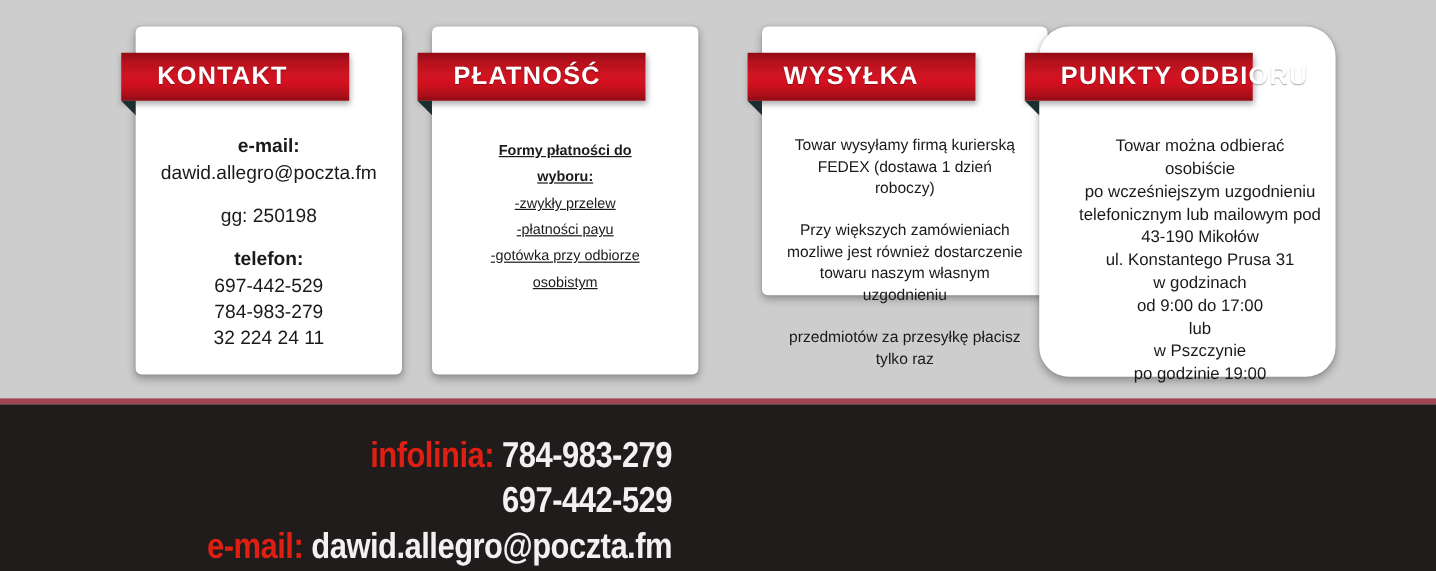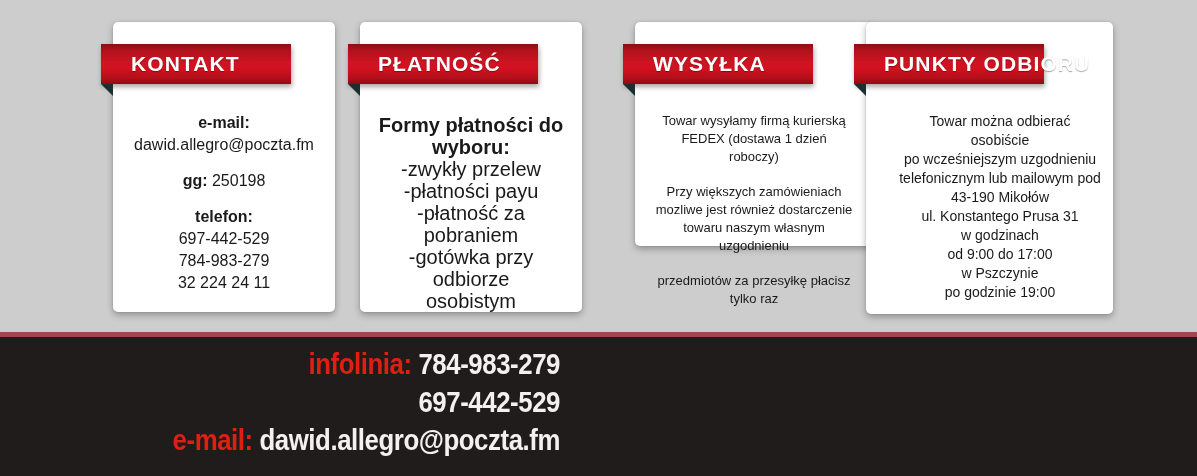--- a/index.html
+++ b/index.html
@@ -20,21 +20,21 @@
   .card{
     position:absolute;
     top:22px;
     background:#ffffff;
     border-radius:5px;
     box-shadow:0 3px 7px rgba(0,0,0,.30), 0 0 2px rgba(0,0,0,.12);
   }
   #card-0{left:113px;width:222px;height:290px;}
   #card-1{left:360px;width:222px;height:290px;}
   #card-2{left:611px;width:238px;height:224px;margin-left:24px;}
-  #card-3{left:866px;width:247px;height:292px;}
+  #card-3{left:866px;width:247px;height:292px;border-radius:25px;}
 
   
   .ribbon-wrap{
     position:absolute;
     left:-12px;
     top:22px;
   }
   .ribbon{
     position:relative;
     height:40px;
@@ -73,43 +73,43 @@
   
   .card-body{
     position:absolute;
     left:0;right:0;
     top:78px;
     padding:0 10px;
     text-align:center;
     color:#1a1a1a;
   }
   #card-0 .card-body{font-size:16px;line-height:22px;top:90px;}
-  #card-1 .card-body{font-size:20px;line-height:22px;top:92px;}
+  #card-1 .card-body{font-size:12px;line-height:22px;top:92px;text-decoration:underline;}
   #card-2 .card-body{font-size:13px;line-height:18px;top:90px;padding:0 12px;}
   #card-3 .card-body{font-size:14px;line-height:19px;top:90px;padding:0 12px;margin-left:21px;}
 
   .line{display:block;}
   .line.b{font-weight:bold;}
   .line.sp{height:14px;}
   #card-2 .line.sp{height:17px;}
 
-  .inline-b{font-weight:bold;}
+  .inline-b{font-weight:normal;}
 
   
   #divider{
     position:absolute;left:0;top:332px;width:1197px;height:5px;
     background:#a34550;
   }
   #footer{
     position:absolute;left:0;top:337px;width:1197px;height:139px;
     background:#201c1c;
   }
 
   #footer-contact{
-    position:absolute;left:0;top:8px;width:560px;
+    position:absolute;left:0;top:24px;width:560px;
     text-align:right;
     font-family:"Liberation Sans","DejaVu Sans",sans-serif;
   }
   .f-line{
     white-space:nowrap;
     font-weight:bold;
     font-size:30px;
     line-height:38px;
     letter-spacing:-0.5px;
     transform:scaleX(.86);
@@ -149,21 +149,20 @@
       <div class="ribbon">
         <span class="ribbon-label">PŁATNOŚĆ</span>
       </div>
       <div class="ribbon-fold"></div>
     </div>
     <div class="card-body">
       <span class="line b">Formy płatności do</span>
       <span class="line b">wyboru:</span>
       <span class="line">-zwykły przelew</span>
       <span class="line">-płatności payu</span>
-      <span class="line">-płatność za pobraniem</span>
       <span class="line">-gotówka przy odbiorze</span>
       <span class="line">osobistym</span>
     </div>
   </div>
 
   <div class="card" id="card-2">
     <div class="ribbon-wrap">
       <div class="ribbon">
         <span class="ribbon-label">WYSYŁKA</span>
       </div>
@@ -192,20 +191,21 @@
       <div class="ribbon-fold"></div>
     </div>
     <div class="card-body">
       <span class="line">Towar można odbierać osobiście</span>
       <span class="line">po wcześniejszym uzgodnieniu</span>
       <span class="line">telefonicznym lub mailowym pod</span>
       <span class="line">43-190 Mikołów</span>
       <span class="line">ul. Konstantego Prusa 31</span>
       <span class="line">w godzinach</span>
       <span class="line">od 9:00 do 17:00</span>
+      <span class="line">lub</span>
       <span class="line">w Pszczynie</span>
       <span class="line">po godzinie 19:00</span>
     </div>
   </div>
 
 </div>
 
 <div id="divider"></div>
 
 <div id="footer">

